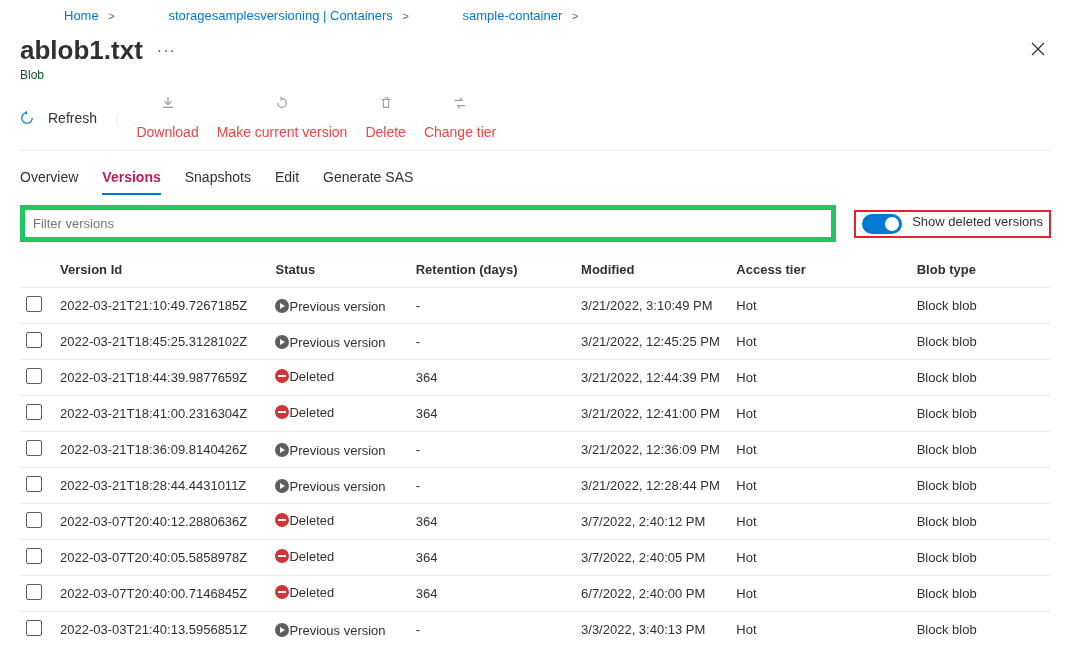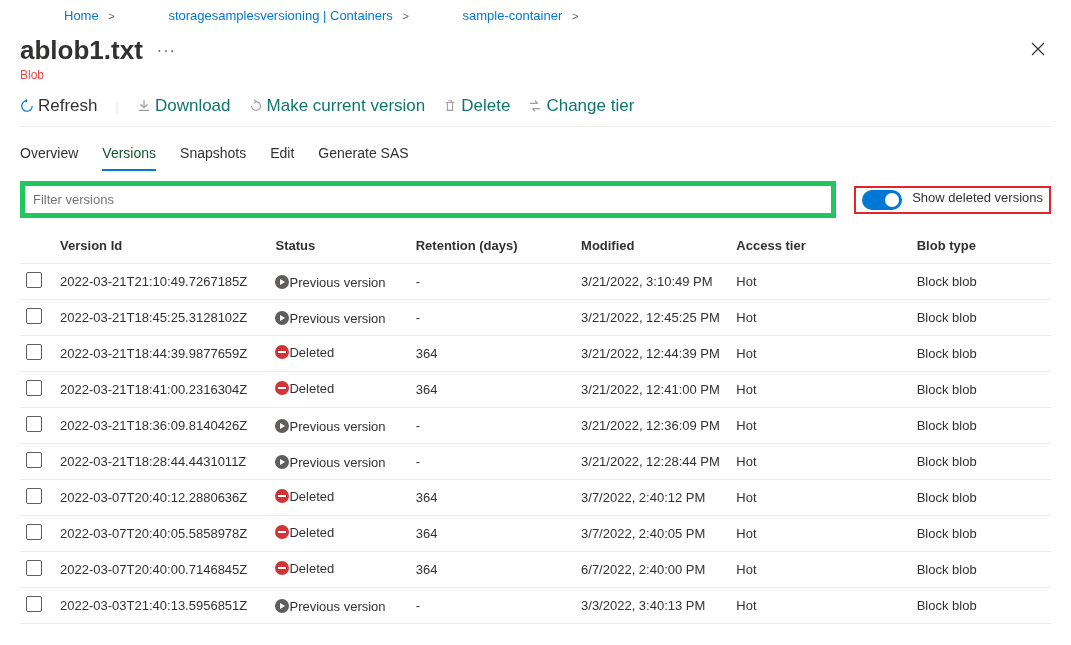--- a/index.html
+++ b/index.html
@@ -11,29 +11,29 @@
     color: #323130;
     background: #fff;
     width: 1071px;
   }
   a.bc { color: #0078d4; text-decoration: none; margin-left: 44px; }
   .breadcrumbs { padding: 8px 0 6px 0; font-size: 13px; }
   .bc-sep { color: #605e5c; padding: 0 6px; font-size: 11px; }
   .title-row { display: flex; align-items: center; justify-content: space-between; margin-top: 6px; }
   .title-row h1 { font-size: 26px; font-weight: 600; margin: 0; }
   .dots { color: #605e5c; margin-left: 14px; font-size: 16px; letter-spacing: 1px; }
-  .subtitle { font-size: 12px; color: #ef4444; margin-top: 2px; }
+  .subtitle { font-size: 12px; color: #14532d; margin-top: 2px; }
   .close-x { font-size: 16px; color: #323130; cursor: pointer; padding: 6px; }
   .toolbar { display: flex; align-items: center; gap: 18px; padding: 14px 0 10px 0; border-bottom: 1px solid #edebe9; }
-  .tbtn { display: inline-flex; align-items: center; gap: 4px; cursor: pointer; font-size: 17px; }
-  .tbtn.disabled { color: #0f766e; cursor: default; }
+  .tbtn { display: inline-flex; align-items: center; gap: 14px; cursor: pointer; font-size: 14px; }
+  .tbtn.disabled { color: #ef4444; cursor: default; flex-direction: column; }
   .tbtn svg { width: 14px; height: 14px; }
   .tabs { display: flex; gap: 24px; padding: 12px 0 0 0; }
   .tab { padding: 6px 0 8px 0; cursor: pointer; font-size: 14px; color: #323130; }
-  .tab.active { font-weight: 400; border-bottom: 2px solid #0078d4; color: #14532d; }
+  .tab.active { font-weight: 700; border-bottom: 2px solid #0078d4; color: #be185d; }
   .filter-row { display: flex; align-items: center; gap: 18px; margin-top: 10px; }
   .filter-input {
     flex: 1;
     border: 5px solid #22c55e;
     padding: 6px 8px;
     font-size: 13px;
     color: #605e5c;
     background: #fff;
   }
   .toggle-wrap { display: flex; gap: 10px; padding: 4px 8px; }

